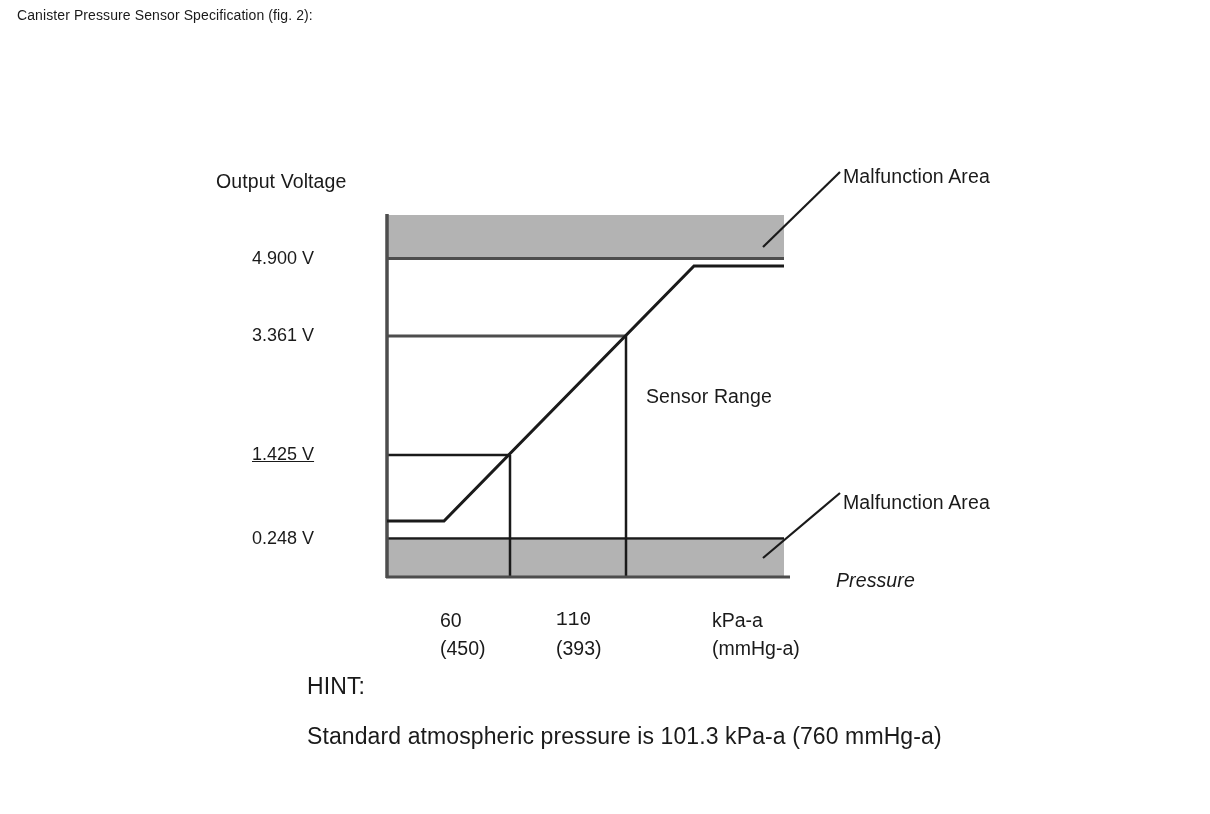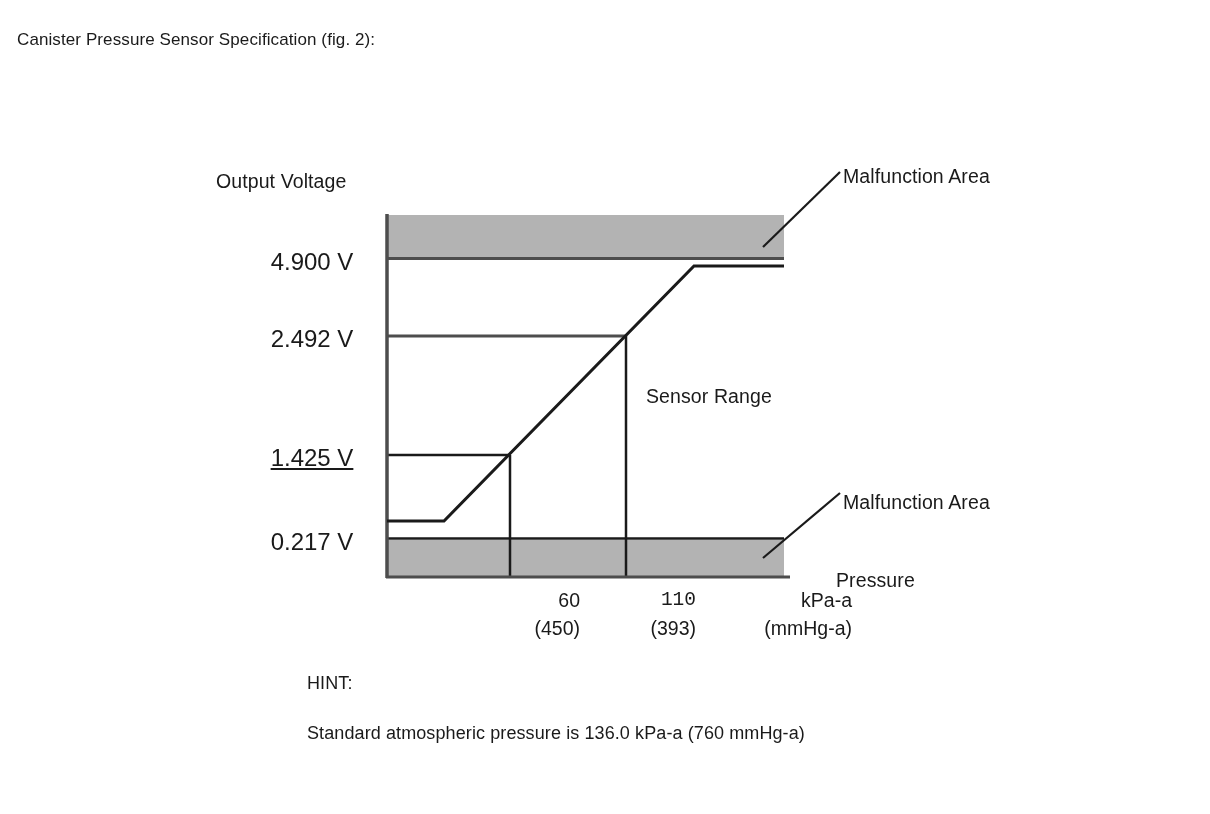--- a/index.html
+++ b/index.html
@@ -17,22 +17,22 @@
   }
   #page {
     position: absolute;
     left: 0; top: 0;
     width: 1210px;
     height: 814px;
   }
   .doc-title {
     position: absolute;
     left: 17px;
-    top: 30px;
-    font-size: 17px;
+    top: 7px;
+    font-size: 14px;
     letter-spacing: 0.1px;
     white-space: nowrap;
   }
   
   #figure {
     position: absolute;
     left: 0; top: 0;
     width: 1210px;
     height: 814px;
   }
@@ -45,35 +45,36 @@
     overflow: visible;
   }
   .chart-label {
     position: absolute;
     font-size: 19.5px;
     white-space: nowrap;
     letter-spacing: 0.1px;
   }
   .ytick-label {
     position: absolute;
-    font-size: 24px;
+    font-size: 18px;
     white-space: nowrap;
-    text-align: center;
+    text-align: left;
     width: 120px;
   }
   .xtick-label {
     position: absolute;
     font-size: 19.5px;
     white-space: nowrap;
-    text-align: right;
+    text-align: left;
     width: 140px;
+    margin-top: 20px;
   }
   .hint-block {
     position: absolute;
-    font-size: 18px;
+    font-size: 23px;
     white-space: nowrap;
     letter-spacing: 0.1px;
   }
 </style>
 </head>
 <body>
 
 <div id="page">
 
   <div class="doc-title">Canister Pressure Sensor Specification (fig. 2):</div>
@@ -105,29 +106,29 @@
       <polyline points="387,521 444,521 694,266 784,266" fill="none" stroke="#1a1a1a" stroke-width="3" stroke-linejoin="miter" stroke-linecap="butt"></polyline>
 
       <line x1="763" y1="247" x2="840" y2="172" stroke="#1a1a1a" stroke-width="2.2"></line>
 
       <line x1="763" y1="558" x2="840" y2="493" stroke="#1a1a1a" stroke-width="2.2"></line>
 
     </svg>
 
     <div class="chart-label" style="left:216px; top:170px;">Output Voltage</div>
 
-    <div class="chart-label" style="left:836px; top:569px;">Pressure</div>
+    <div class="chart-label" style="left:836px; top:569px;font-style:italic;">Pressure</div>
 
     <div class="ytick-label" style="left:252px; top:248px;">4.900 V</div>
 
-    <div class="ytick-label" style="left:252px; top:325px;">2.492 V</div>
+    <div class="ytick-label" style="left:252px; top:325px;">3.361 V</div>
 
     <div class="ytick-label" style="left:252px; top:444px;text-decoration:underline;">1.425 V</div>
 
-    <div class="ytick-label" style="left:252px; top:528px;">0.217 V</div>
+    <div class="ytick-label" style="left:252px; top:528px;">0.248 V</div>
 
     <div class="xtick-label" style="left:440px; top:589px;">60</div>
 
     <div class="xtick-label" style="left:556px; top:589px;font-family:Liberation Mono, monospace;">110</div>
 
     <div class="xtick-label" style="left:712px; top:589px;">kPa-a</div>
 
     <div class="xtick-label" style="left:440px; top:617px;">(450)</div>
 
     <div class="xtick-label" style="left:556px; top:617px;">(393)</div>
@@ -137,15 +138,15 @@
     <div class="chart-label" style="left:646px; top:385px;">Sensor Range</div>
 
     <div class="chart-label" style="left:843px; top:165px;">Malfunction Area</div>
 
     <div class="chart-label" style="left:843px; top:491px;">Malfunction Area</div>
 
   </div>
 
   <div class="hint-block" style="left:307px; top:673px;">HINT:</div>
 
-  <div class="hint-block" style="left:307px; top:723px;">Standard atmospheric pressure is 136.0 kPa-a (760 mmHg-a)</div>
+  <div class="hint-block" style="left:307px; top:723px;">Standard atmospheric pressure is 101.3 kPa-a (760 mmHg-a)</div>
 
 </div>
 
 </body></html>

